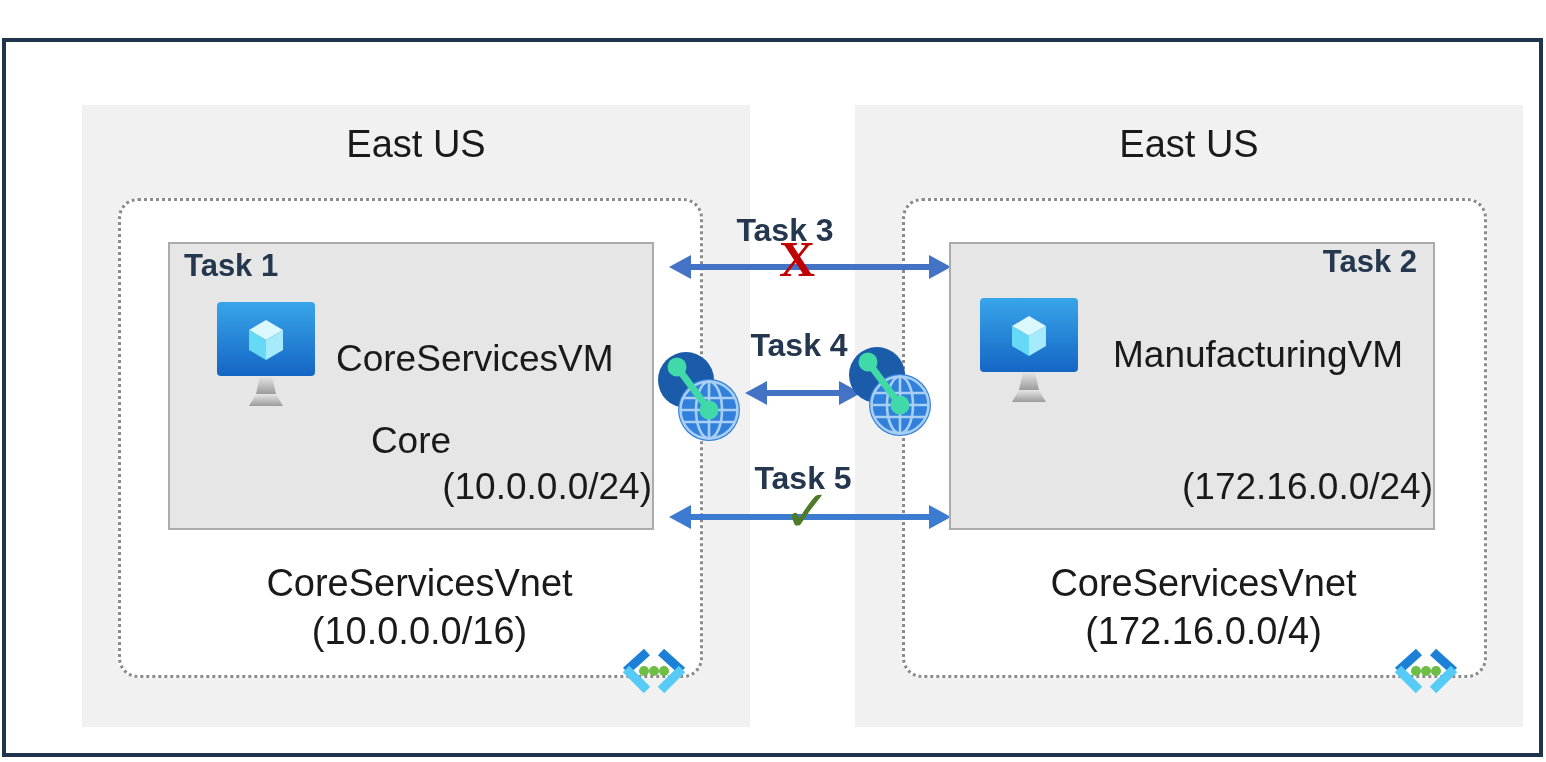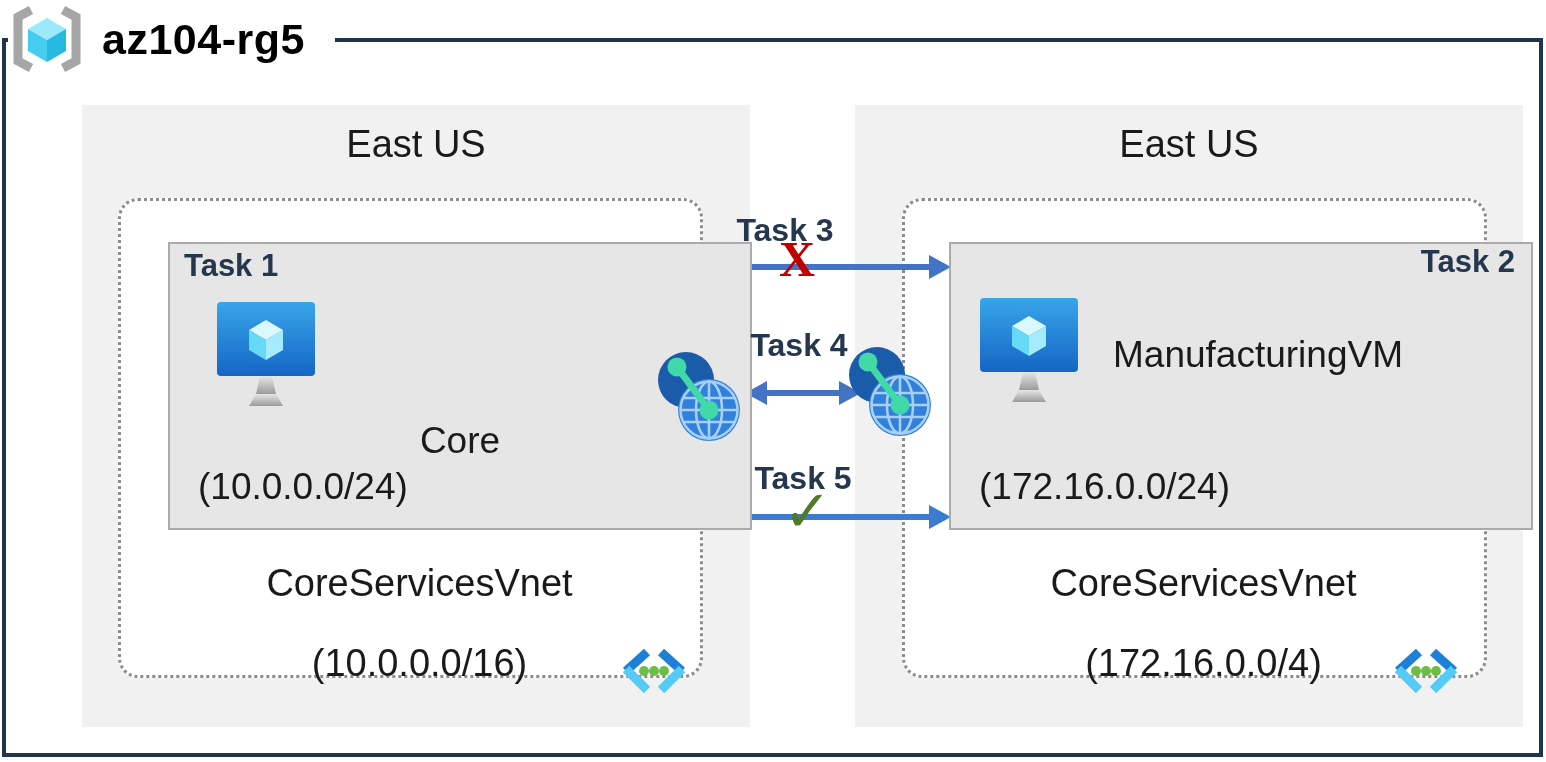--- a/index.html
+++ b/index.html
@@ -19,41 +19,41 @@
   .region { position:absolute; top:105px; width:668px; height:622px; background:var(--region-bg,#F1F1F1); }
   .region-left { left:82px; }  .region-right { left:855px; }
   .region-label { margin-top:18px; text-align:center; font-size:38px; color:var(--text,#1A1A1A); }
 
   
   .vnet-box { position:absolute; top:198px; width:585px; height:480px; background:#fff;
               border:3px dotted var(--dotted-border,#8C8C8C); border-radius:20px; box-sizing:border-box; z-index:1; }
   .vnet-left { left:118px; }  .vnet-right { left:902px; }
 
   
-  .subnet-box { position:absolute; top:242px; width:584px; height:288px;
+  .subnet-box { position:absolute; top:242px; width:486px; height:288px;
                 background:var(--subnet-bg,#E7E6E6); border:2px solid var(--subnet-border,#ABABAB);
                 box-sizing:border-box; z-index:2; }
   .subnet-left { left:168px; }  .subnet-right { left:949px; }
 
   .task-tag { position:absolute; top:4px; font-size:31px; font-weight:700; color:var(--task-text,#24374E); }
   .tag-left { left:14px; }  .tag-right { right:16px; top:0; }
 
   .vm-row { position:absolute; display:flex; align-items:center; }
   .vm-row-left  { left:46px; top:58px; gap:20px; }
   .vm-row-right { left:28px; top:54px; gap:34px; }
   .vm-icon { width:100px; height:114px; flex:0 0 auto; }
   .vm-name { font-size:37px; color:var(--text,#1A1A1A); white-space:nowrap; }
 
   .subnet-name { position:absolute; left:0; right:0; top:176px; text-align:center; font-size:37px; color:var(--text,#1A1A1A); }
-  .subnet-cidr { position:absolute; left:0; right:0; top:222px; text-align:left; font-size:37px; color:var(--text,#1A1A1A);margin-left:28px; }
+  .subnet-cidr { position:absolute; left:0; right:0; top:222px; text-align:right; font-size:37px; color:var(--text,#1A1A1A); }
 
   .vnet-name, .vnet-cidr { position:absolute; width:603px; text-align:center; font-size:38px;
                            color:var(--text,#1A1A1A); z-index:2; }
   .vn-left { left:118px; }  .vn-right { left:902px; }
-  .vnet-name { top:562px; }  .vnet-cidr { top:610px;margin-top:32px; }
+  .vnet-name { top:562px; }  .vnet-cidr { top:610px; }
 
   .vnet-icon { position:absolute; width:74px; height:58px; z-index:3; }
   .vnet-icon-left  { left:617px;  top:644px; }
   .vnet-icon-right { left:1389px; top:644px; }
 
   .peering-icon { position:absolute; width:86px; height:94px; z-index:3; }
   .peer-left  { left:656px; top:349px; }
   .peer-right { left:847px; top:344px; }
 
   
@@ -78,30 +78,20 @@
   .mark-check { position:absolute; left:783px; top:482px; font-family:"DejaVu Sans", sans-serif;
             font-weight:700; font-size:58px; line-height:1; color:var(--mark-green,#4F7A28); z-index:2; }
 </style>
 </head>
 <body>
 
 <div class="canvas">
 
   <div class="frame"></div>
 
-  <div class="rg-header">
-    <svg class="rg-icon" viewBox="0 0 78 72">
-      <path d="M23 7 L10 14 L10 58 L23 65" fill="none" stroke="#A6A6A6" stroke-width="9"></path>
-      <path d="M55 7 L68 14 L68 58 L55 65" fill="none" stroke="#A6A6A6" stroke-width="9"></path>
-      <polygon points="39,15 58,26 39,37 20,26" fill="#9BE9F9"></polygon>
-      <polygon points="20,26 39,37 39,59 20,48" fill="#45CDEF"></polygon>
-      <polygon points="58,26 39,37 39,59 58,48" fill="#28B9E2"></polygon>
-    </svg>
-    <span class="rg-name">az104-rg5</span>
-  </div>
 
   <div class="region region-left">
     <div class="region-label">East US</div>
   </div>
   <div class="region region-right">
     <div class="region-label">East US</div>
   </div>
 
   <div class="vnet-box vnet-left"></div>
   <div class="vnet-box vnet-right"></div>
@@ -120,20 +110,21 @@
               <stop offset="1" stop-color="#9B9B9B"></stop>
           </linearGradient>
         </defs>
         <rect x="1" y="0" width="98" height="74" rx="4" fill="url(#vmscr-l)"></rect>
         <polygon points="50,18 67,28 50,38 33,28" fill="#DCF8FF"></polygon>
         <polygon points="33,28 50,38 50,58 33,48" fill="#66D9F6"></polygon>
         <polygon points="67,28 50,38 50,58 67,48" fill="#A5EBFB"></polygon>
         <polygon points="44,74 56,74 60,92 40,92" fill="url(#vmstd-l)"></polygon>
         <polygon points="40,92 60,92 67,104 33,104" fill="url(#vmstd-l)"></polygon>
       </svg>
+      <span class="vm-name">CoreServicesVM</span>
     </div>
     <div class="subnet-name">Core</div>
     <div class="subnet-cidr">(10.0.0.0/24)</div>
   </div>
 
   <div class="subnet-box subnet-right">
     <div class="task-tag tag-right">Task 2</div>
     <div class="vm-row vm-row-right">
       <svg class="vm-icon" viewBox="0 0 100 114">
         <defs>

